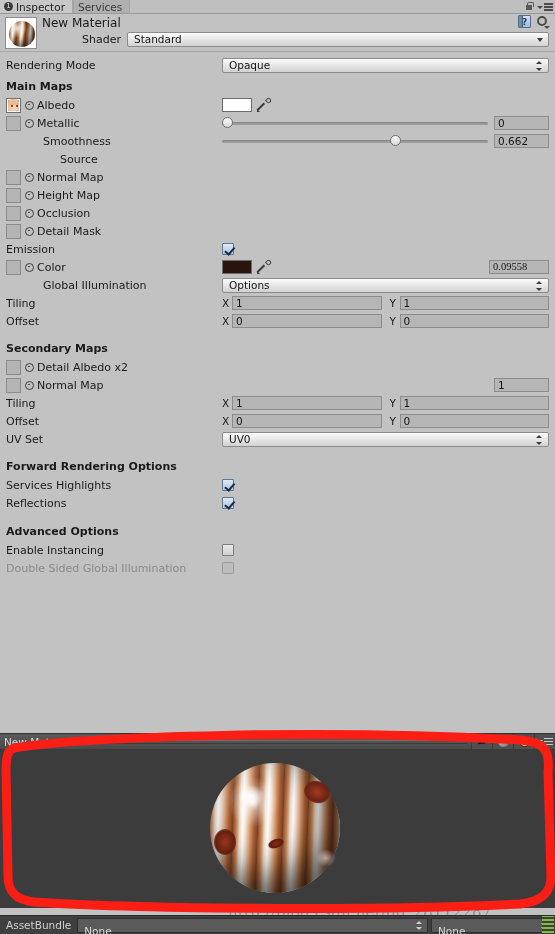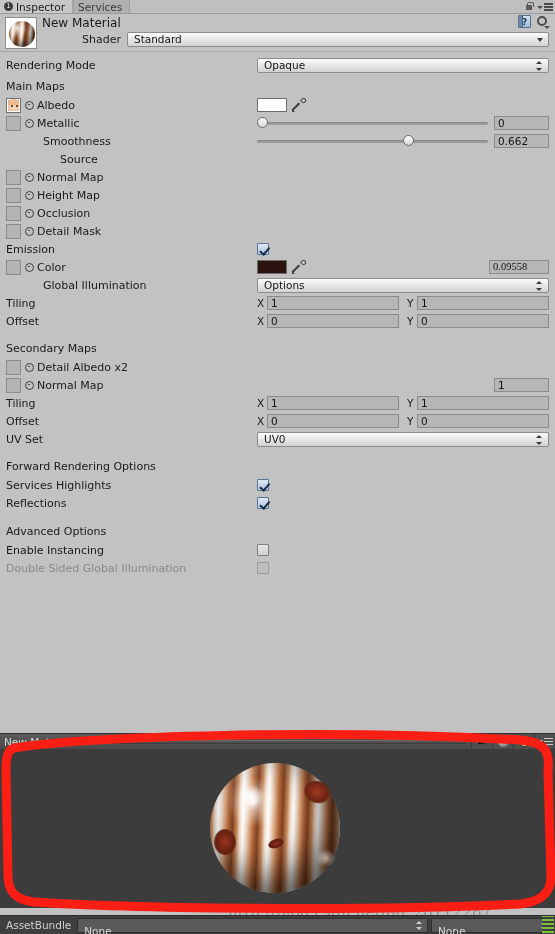--- a/index.html
+++ b/index.html
@@ -168,32 +168,31 @@
   .dropdown .arrow-ud i.dn { bottom: 0; border-top: 3.5px solid #3a3a3a; }
 
   .content {
     background: #c2c2c2;
     padding: 4px 6px 0 6px;
   }
   .row {
     display: flex; align-items: center;
     min-height: 18px;
     position: relative;
-    gap: 35px;
   }
   .row .lbl {
     font-size: 11px; color: #1a1a1a;
     white-space: nowrap;
   }
   .row .lbl.dim { color: #8a8a8a; }
   .lcol { width: 216px; display: flex; align-items: center; flex: 0 0 216px; }
   .rcol { flex: 1; display: flex; align-items: flex-end; }
 
   .section-title {
-    font-size: 11px; font-weight: normal; color: #1a1a1a;
+    font-size: 11px; font-weight: bold; color: #1a1a1a;
     margin: 4px 0 1px 0; min-height: 17px;
     display: flex; align-items: center;
   }
 
   
   .texslot {
     width: 15px; height: 15px;
     background: #b4b4b4;
     border: 1px solid #8b8b8b;
     margin-right: 4px;

